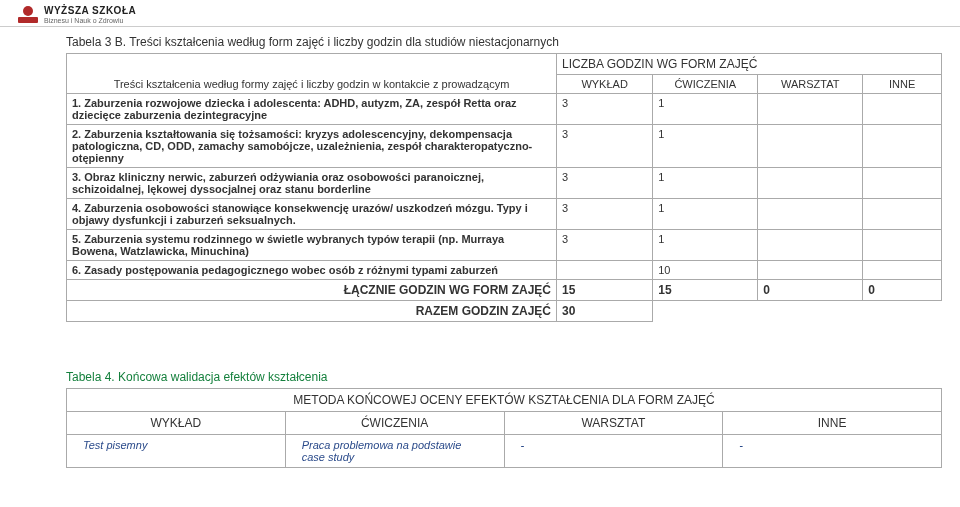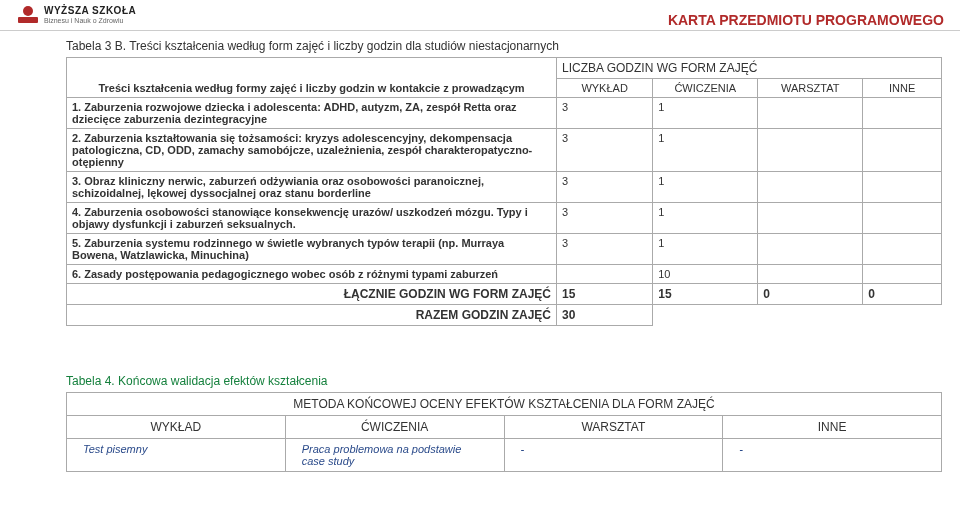--- a/index.html
+++ b/index.html
@@ -110,38 +110,37 @@
       <div class="logo-top">
         <div class="logo-person"></div>
       </div>
       <div class="logo-bar"></div>
     </div>
     <div class="logo-text">
       <span class="l1">WYŻSZA SZKOŁA</span>
       <span class="l2">Biznesu i Nauk o Zdrowiu</span>
     </div>
   </div>
-  <div class="header-title">KARTA PRZEDMIOTU PROGRAMOWEGO</div>
 </div>
 
 <div class="content">
 
   <div class="table3-title">Tabela 3 B. Treści kształcenia według form zajęć i liczby godzin dla studiów niestacjonarnych</div>
 
   <table class="t3">
     <colgroup>
       <col style="width:56%">
       <col style="width:11%">
       <col style="width:12%">
       <col style="width:12%">
       <col style="width:9%">
     </colgroup>
     <tbody>
         <tr>
-      <td rowspan="2" class="subtitle-row" style="text-align:center;font-weight:bold;vertical-align:bottom;">
+      <td rowspan="2" class="subtitle-row" style="text-align:center;font-weight:normal;vertical-align:bottom;">
         <span>Treści kształcenia według formy zajęć i liczby godzin w kontakcie z prowadzącym</span>
       </td>
       <td colspan="4" class="hdr-merged">LICZBA GODZIN WG FORM ZAJĘĆ</td>
     </tr>
     <tr class="subhdr">
       <td>WYKŁAD</td>
       <td>ĆWICZENIA</td>
       <td>WARSZTAT</td>
       <td>INNE</td>
     </tr>

